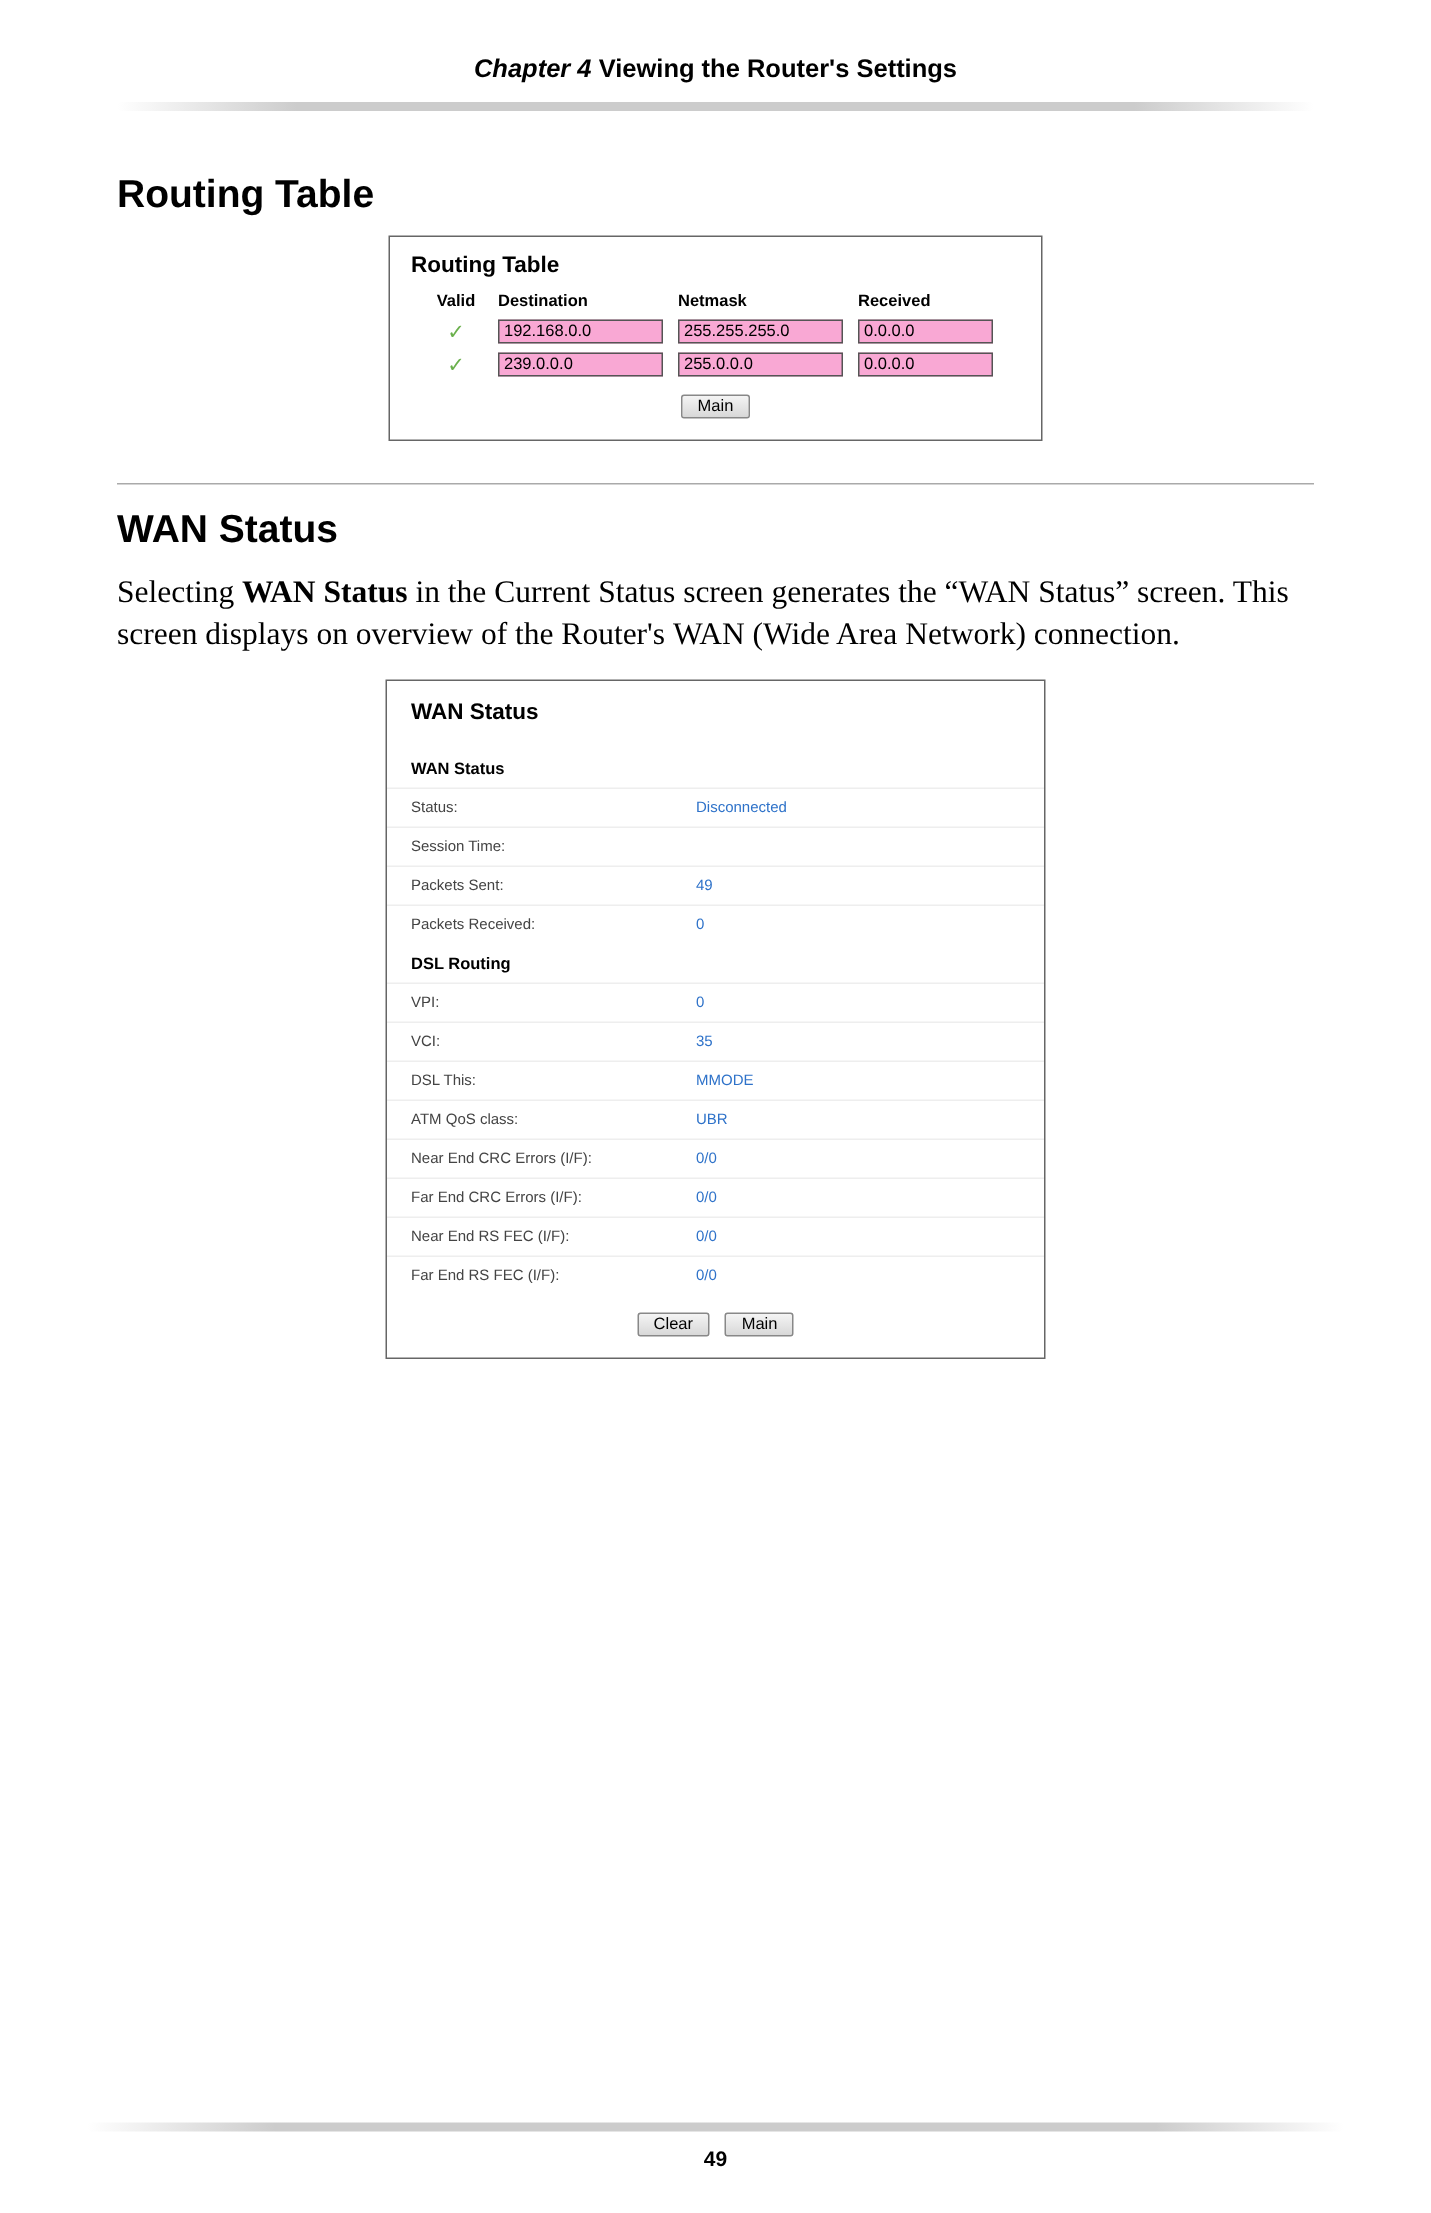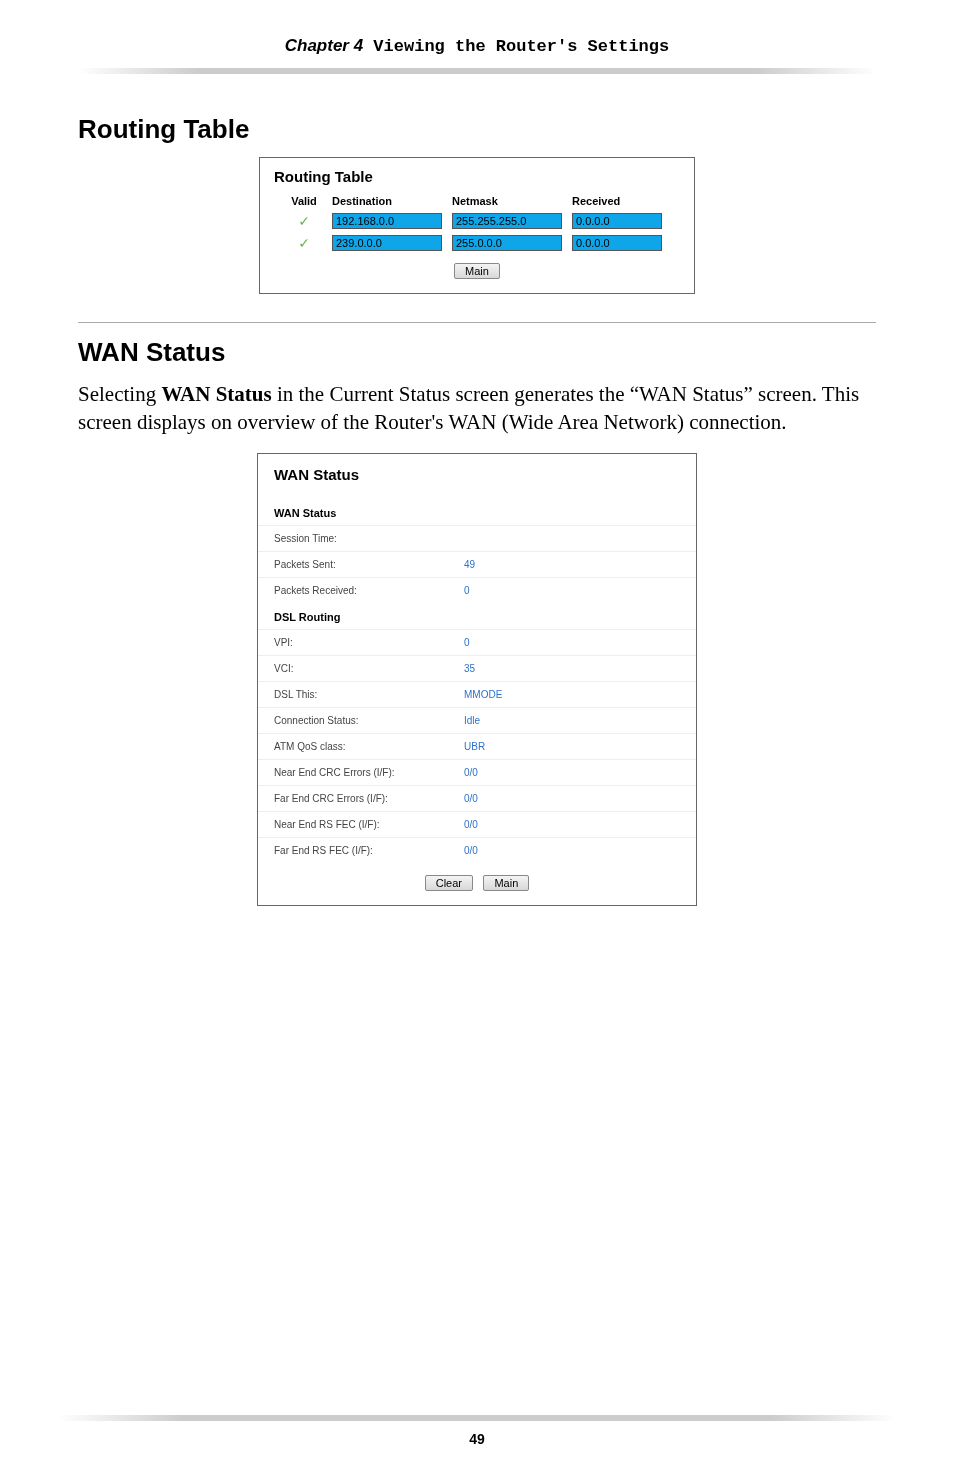--- a/index.html
+++ b/index.html
@@ -20,21 +20,20 @@
     font-size: 17px;
     color: #000;
     padding-bottom: 10px;
   }
   .chapter-header .chapter-label {
     font-weight: bold;
     font-style: italic;
   }
   .chapter-header .chapter-title {
     font-weight: bold;
-    font-family: Liberation Mono, monospace;
   }
   .top-rule {
     width: 100%;
     height: 6px;
     margin-top: 2px;
     background: linear-gradient(to right, rgba(170,170,170,0), #999 15%, #999 85%, rgba(170,170,170,0));
     border-radius: 3px;
     opacity: 0.5;
   }
   .section-rule {
@@ -84,21 +83,21 @@
   .rt-valid { width: 36px; text-align: center; margin-left: 12px; }
   .rt-dest  { width: 110px; }
   .rt-mask  { width: 110px; }
   .rt-gw    { width: 90px; }
   .rt-check { color: #6ab04c; font-size: 14px; }
   .rt-input {
     font-family: inherit;
     font-size: 11px;
     padding: 1px 3px;
     border: 1px solid #555;
-    background: #0ea5e9;
+    background: #f9a8d4;
     width: 100%;
   }
   .fig-btn-row { text-align: center; margin-top: 10px; }
   .fig-btn {
     font-family: Verdana, Arial, sans-serif;
     font-size: 11px;
     padding: 1px 10px;
     background: linear-gradient(#f4f4f4,#d8d8d8);
     border: 1px solid #888;
     border-radius: 2px;
@@ -194,20 +193,24 @@
   <p class="body-text">
     <span>Selecting </span><span class="bold-serif">WAN Status</span><span> in the Current Status screen generates the “</span><span class="smallcaps">WAN</span><span> Status” screen. This screen displays on overview of the Router's </span><span class="smallcaps">WAN</span><span> (Wide Area Network) connection.</span>
   </p>
 
   <div class="fig-center">
     <div class="wan-figure">
       <div class="fig-title">WAN Status</div>
       <div class="wan-subhead">WAN Status</div>
       <div id="wan-g1">
           <div class="wan-row">
+            <div class="wan-label">Status:</div>
+            <div class="wan-value">Disconnected</div>
+          </div>
+          <div class="wan-row">
             <div class="wan-label">Session Time:</div>
             <div class="wan-value"></div>
           </div>
           <div class="wan-row">
             <div class="wan-label">Packets Sent:</div>
             <div class="wan-value">49</div>
           </div>
           <div class="wan-row">
             <div class="wan-label">Packets Received:</div>
             <div class="wan-value">0</div>
@@ -219,24 +222,20 @@
             <div class="wan-label">VPI:</div>
             <div class="wan-value">0</div>
           </div>
           <div class="wan-row">
             <div class="wan-label">VCI:</div>
             <div class="wan-value">35</div>
           </div>
           <div class="wan-row">
             <div class="wan-label">DSL This:</div>
             <div class="wan-value">MMODE</div>
-          </div>
-          <div class="wan-row">
-            <div class="wan-label">Connection Status:</div>
-            <div class="wan-value">Idle</div>
           </div>
           <div class="wan-row">
             <div class="wan-label">ATM QoS class:</div>
             <div class="wan-value">UBR</div>
           </div>
           <div class="wan-row">
             <div class="wan-label">Near End CRC Errors (I/F):</div>
             <div class="wan-value">0/0</div>
           </div>
           <div class="wan-row">

